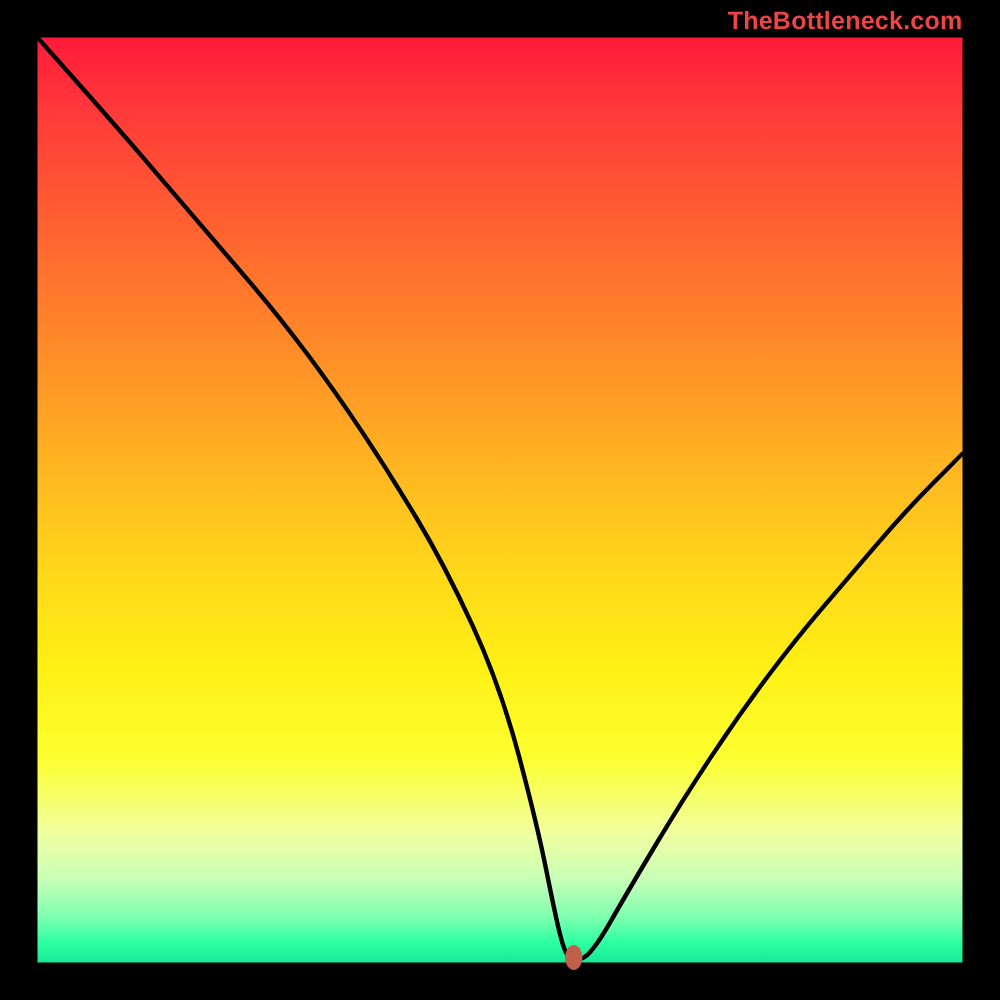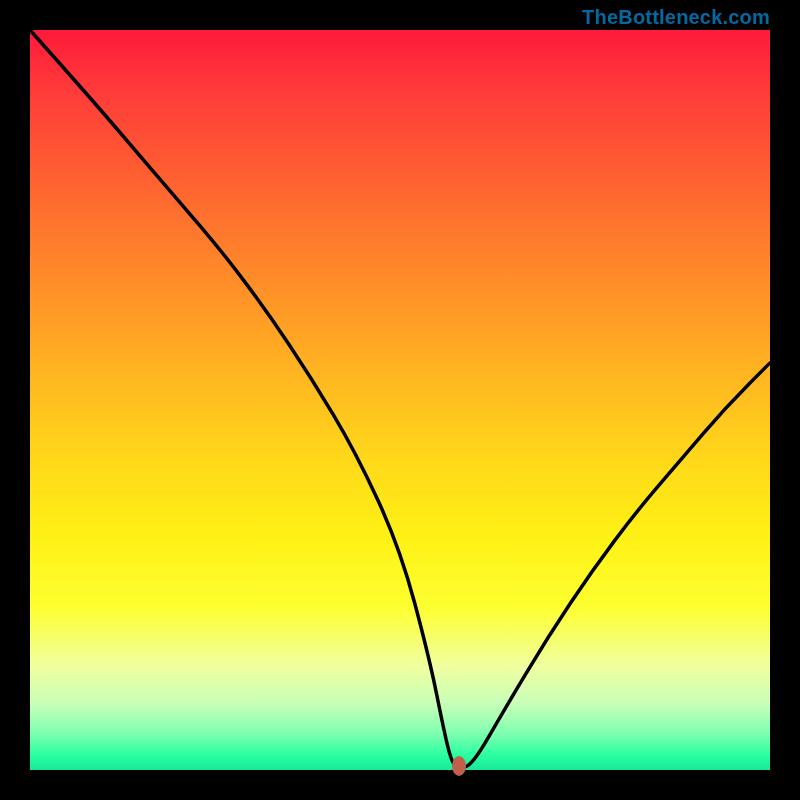--- a/index.html
+++ b/index.html
@@ -41,21 +41,21 @@
       #17e897 100%
     );
   }
   .attribution {
     position: absolute;
     top: 6px;
     right: 30px;
     font-family: Arial, Helvetica, sans-serif;
     font-size: 20px;
     font-weight: bold;
-    color: #0369a1;
+    color: #ef4444;
     letter-spacing: 0.2px;
   }
   svg.curve {
     position: absolute;
     left: 30px;
     top: 30px;
     width: 740px;
     height: 740px;
     overflow: visible;
   }

